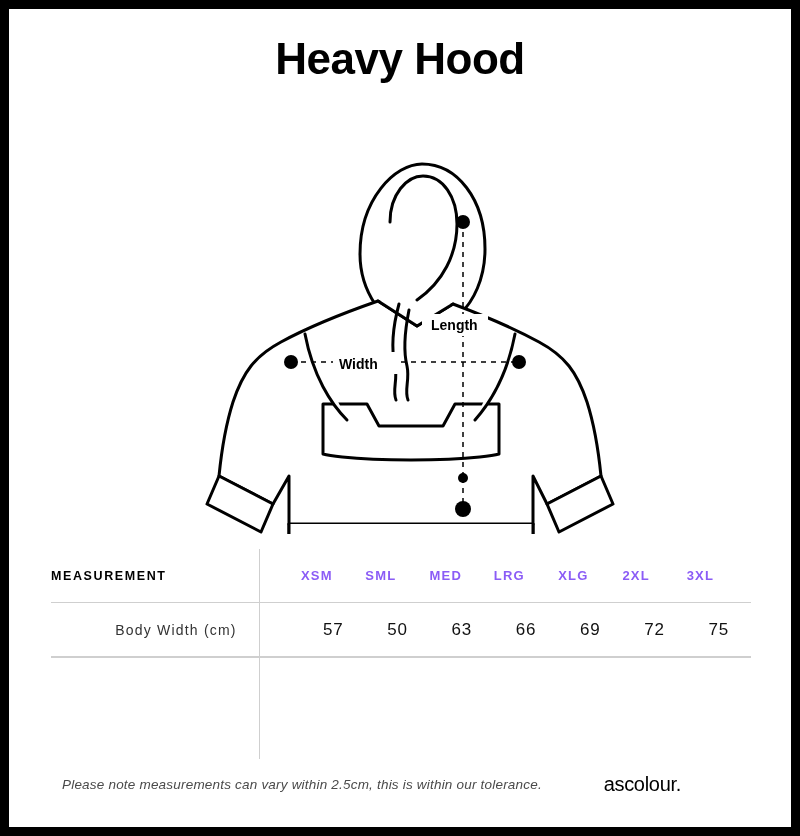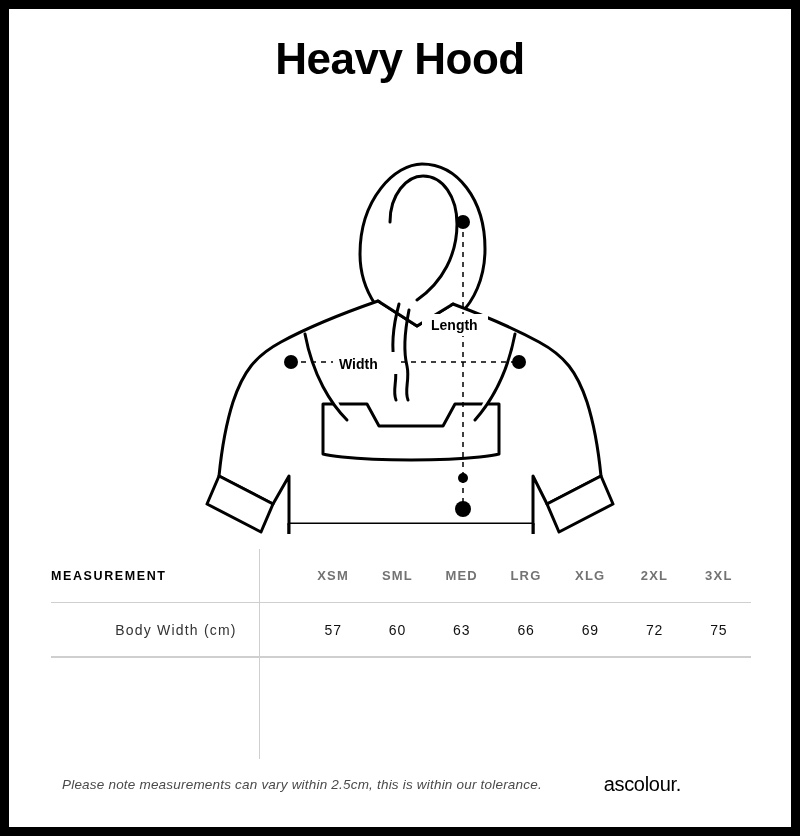--- a/index.html
+++ b/index.html
@@ -81,36 +81,36 @@
   }
   .hdr-measure {
     text-align: left;
     font-size: 12.5px;
     font-weight: bold;
     letter-spacing: 1.6px;
     color: #000;
     width: 250px;
   }
   .hdr-size {
-    text-align: center;
+    text-align: left;
     font-size: 13px;
     font-weight: bold;
     letter-spacing: 1.2px;
-    color: #737373;
+    color: #8b5cf6;
   }
   .row-label {
     text-align: center;
     font-size: 14px;
     letter-spacing: 1.2px;
     color: #333;
     font-weight: normal;
   }
   .cell-val {
     text-align: center;
-    font-size: 14px;
+    font-size: 17px;
     letter-spacing: 0.8px;
     color: #111;
   }
   tr.divider-row td {
     height: 1px;
     padding: 0;
   }
   .hline {
     height: 1px;
     background: #cfcfcf;
@@ -221,21 +221,21 @@
         </thead>
         <tbody>
           <tr class="divider-row">
             <td colspan="8">
                 <div class="hline"></div>
               </td>
           </tr>
           <tr>
             <td class="row-label">Body Width (cm)</td>
             <td class="cell-val">57</td>
-            <td class="cell-val">60</td>
+            <td class="cell-val">50</td>
             <td class="cell-val">63</td>
             <td class="cell-val">66</td>
             <td class="cell-val">69</td>
             <td class="cell-val">72</td>
             <td class="cell-val">75</td>
           </tr>
           <tr class="divider-row">
             <td colspan="8">
                 <div class="hline"></div>
               </td>

